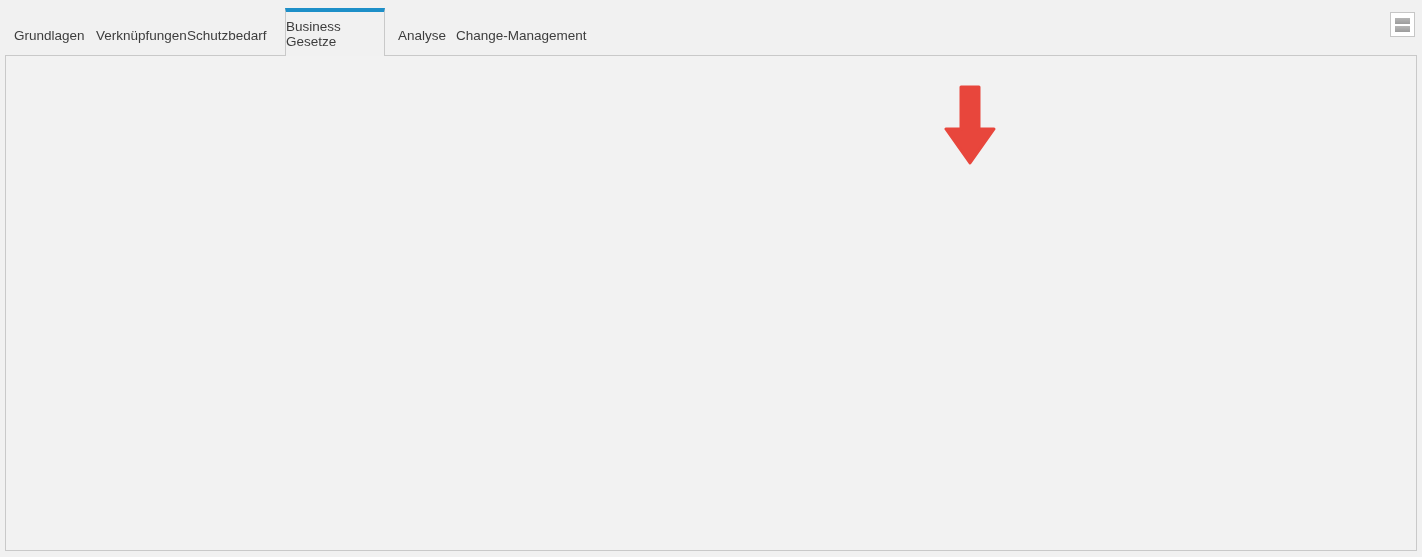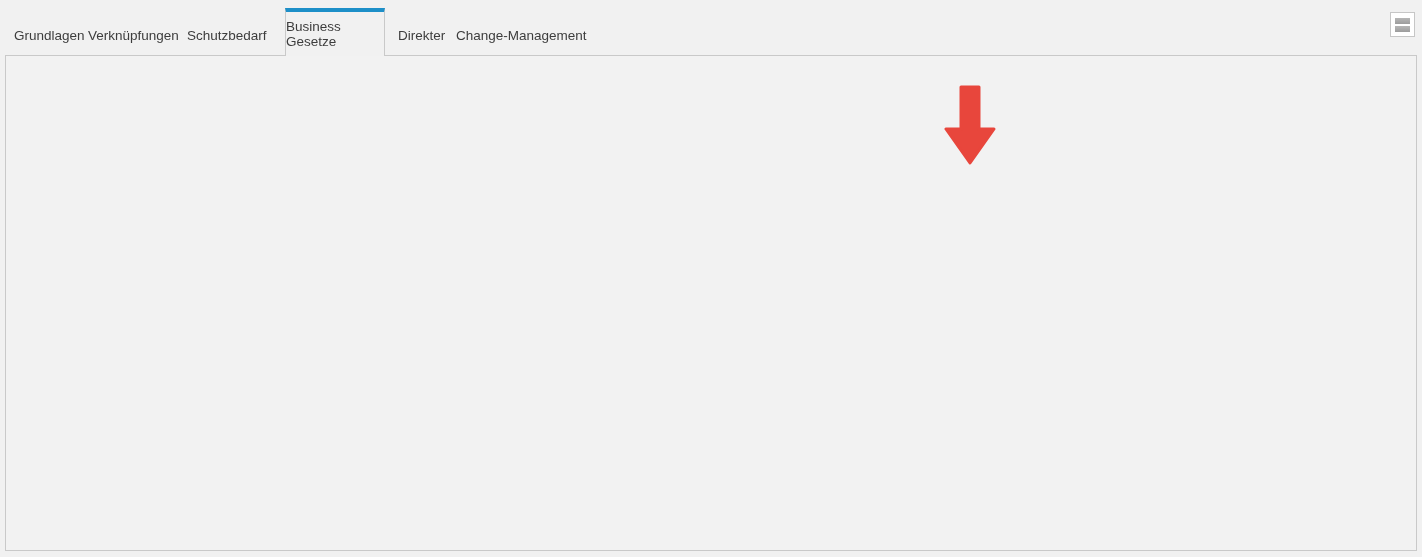--- a/index.html
+++ b/index.html
@@ -79,24 +79,24 @@
 
   .arrow-annotation { position:absolute; left:944px; top:85px; z-index:6; pointer-events:none; }
 </style>
 </head>
 <body>
 
 <div class="page">
 
   <div>
     <div class="tab" style="left:14px">Grundlagen</div>
-    <div class="tab" style="left:88px">Verknüpfungen</div>
+    <div class="tab" style="left:96px">Verknüpfungen</div>
     <div class="tab" style="left:187px">Schutzbedarf</div>
     <div class="tab-active-box">Business Gesetze</div>
-    <div class="tab" style="left:398px">Direkter</div>
+    <div class="tab" style="left:398px">Analyse</div>
     <div class="tab" style="left:456px">Change-Management</div>
     <div class="menu-btn">
       <span class="bar"></span>
       <span class="bar"></span>
     </div>
   </div>
 
   <div class="panel"></div>
 
   <div class="page-title">Business Impact Analyse</div>

